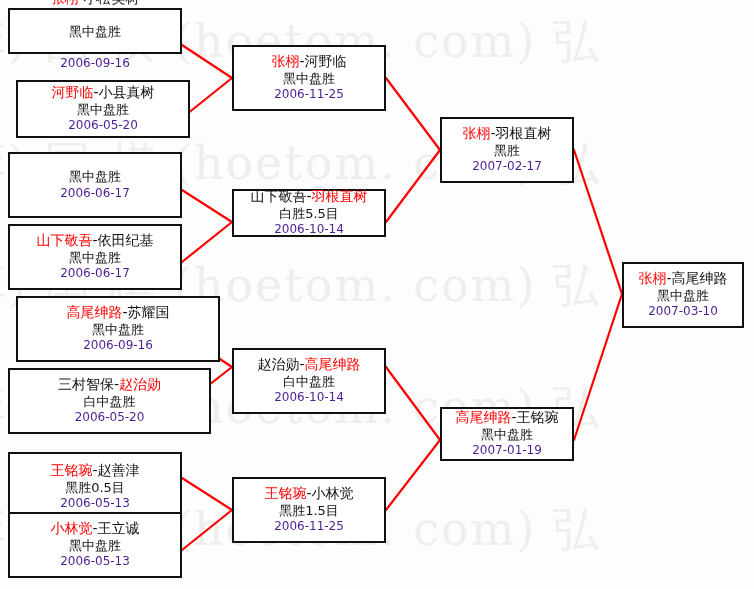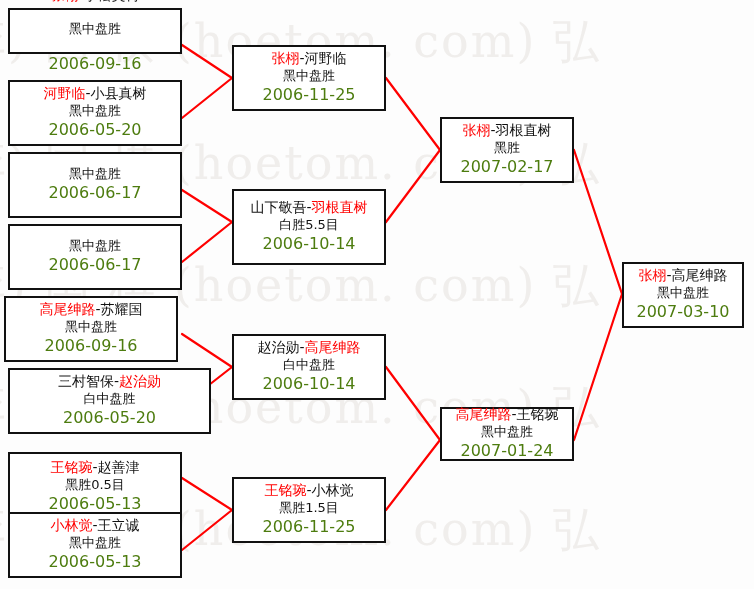--- a/index.html
+++ b/index.html
@@ -66,22 +66,22 @@
   .players .w { color: #ff0000; }
   .players .sep { color: #111111; }
   .players .l { color: #111111; }
   .result {
     font-size: 13px;
     color: #111111;
     line-height: 1.3;
     white-space: nowrap;
   }
   .date {
-    font-size: 16px;
-    color: #4d7c0f;
+    font-size: 12px;
+    color: #4c1d95;
     line-height: 1.3;
     font-family: "DejaVu Sans", "Liberation Sans", sans-serif;
     white-space: nowrap;
   }
 </style>
 </head>
 <body>
 
 <div id="stage">
 
@@ -118,37 +118,38 @@
       <path d="M574,440 L622,294"></path>
     </g>
   </svg>
 
   <div class="match" style="left:8px;  top:8px;   width:174px; height:46px;gap:16px;">
     <div class="players"><span class="w">张栩</span><span class="sep">-</span><span class="l">小松英树</span></div>
     <div class="result">黑中盘胜</div>
     <div class="date">2006-09-16</div>
   </div>
 
-  <div class="match" style="left:8px;  top:80px;  width:174px; height:66px;">
+  <div class="match" style="left:16px;  top:80px;  width:174px; height:58px;">
     <div class="players"><span class="w">河野临</span><span class="sep">-</span><span class="l">小县真树</span></div>
     <div class="result">黑中盘胜</div>
     <div class="date">2006-05-20</div>
   </div>
 
   <div class="match" style="left:8px;  top:152px; width:174px; height:66px;">
     <div class="result">黑中盘胜</div>
     <div class="date">2006-06-17</div>
   </div>
 
   <div class="match" style="left:8px;  top:224px; width:174px; height:66px;">
+    <div class="players"><span class="w">山下敬吾</span><span class="sep">-</span><span class="l">依田纪基</span></div>
     <div class="result">黑中盘胜</div>
     <div class="date">2006-06-17</div>
   </div>
 
-  <div class="match" style="left:4px;  top:296px; width:174px; height:66px;">
+  <div class="match" style="left:16px;  top:296px; width:204px; height:66px;">
     <div class="players"><span class="w">高尾绅路</span><span class="sep">-</span><span class="l">苏耀国</span></div>
     <div class="result">黑中盘胜</div>
     <div class="date">2006-09-16</div>
   </div>
 
   <div class="match" style="left:8px;  top:368px; width:203px; height:66px;">
     <div class="players"><span class="l">三村智保</span><span class="sep">-</span><span class="w">赵治勋</span></div>
     <div class="result">白中盘胜</div>
     <div class="date">2006-05-20</div>
   </div>
@@ -164,48 +165,48 @@
     <div class="result">黑中盘胜</div>
     <div class="date">2006-05-13</div>
   </div>
 
   <div class="match" style="left:232px; top:45px;  width:154px; height:66px;">
     <div class="players"><span class="w">张栩</span><span class="sep">-</span><span class="l">河野临</span></div>
     <div class="result">黑中盘胜</div>
     <div class="date">2006-11-25</div>
   </div>
 
-  <div class="match" style="left:232px; top:189px; width:154px; height:76px;">
+  <div class="match" style="left:232px; top:189px; width:154px; height:48px;">
     <div class="players"><span class="l">山下敬吾</span><span class="sep">-</span><span class="w">羽根直树</span></div>
     <div class="result">白胜5.5目</div>
     <div class="date">2006-10-14</div>
   </div>
 
-  <div class="match" style="left:232px; top:334px; width:154px; height:66px;">
+  <div class="match" style="left:232px; top:348px; width:154px; height:66px;">
     <div class="players"><span class="l">赵治勋</span><span class="sep">-</span><span class="w">高尾绅路</span></div>
     <div class="result">白中盘胜</div>
     <div class="date">2006-10-14</div>
   </div>
 
   <div class="match" style="left:232px; top:477px; width:154px; height:66px;">
     <div class="players"><span class="w">王铭琬</span><span class="sep">-</span><span class="l">小林觉</span></div>
     <div class="result">黑胜1.5目</div>
     <div class="date">2006-11-25</div>
   </div>
 
   <div class="match" style="left:440px; top:117px; width:134px; height:66px;">
     <div class="players"><span class="w">张栩</span><span class="sep">-</span><span class="l">羽根直树</span></div>
     <div class="result">黑胜</div>
     <div class="date">2007-02-17</div>
   </div>
 
   <div class="match" style="left:440px; top:407px; width:134px; height:54px;">
     <div class="players"><span class="w">高尾绅路</span><span class="sep">-</span><span class="l">王铭琬</span></div>
     <div class="result">黑中盘胜</div>
-    <div class="date">2007-01-24</div>
+    <div class="date">2007-01-19</div>
   </div>
 
   <div class="match" style="left:622px; top:262px; width:122px; height:66px;">
     <div class="players"><span class="w">张栩</span><span class="sep">-</span><span class="l">高尾绅路</span></div>
     <div class="result">黑中盘胜</div>
     <div class="date">2007-03-10</div>
   </div>
 
 </div>
 

